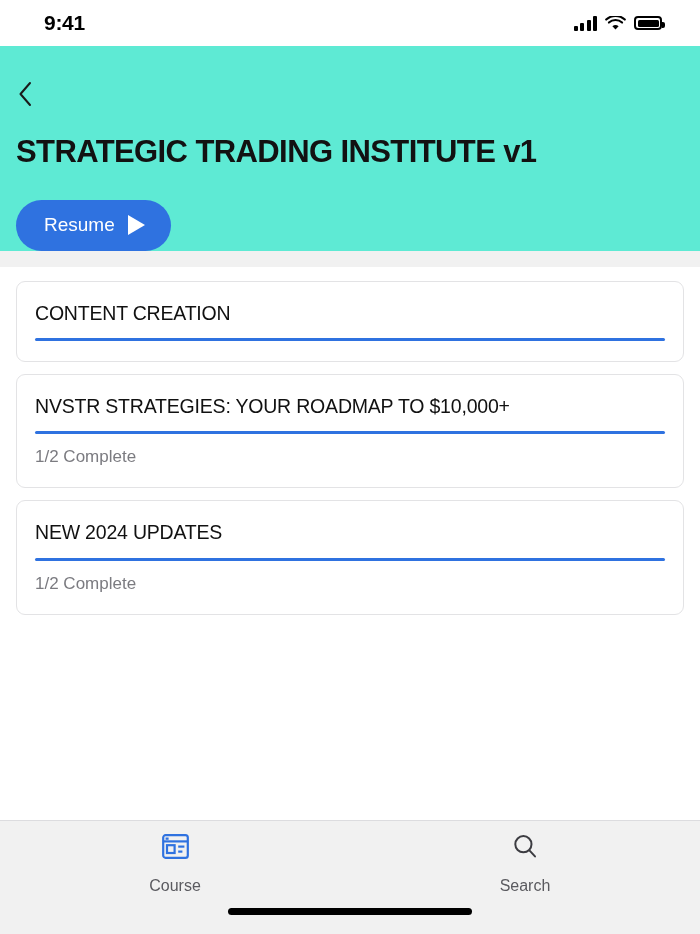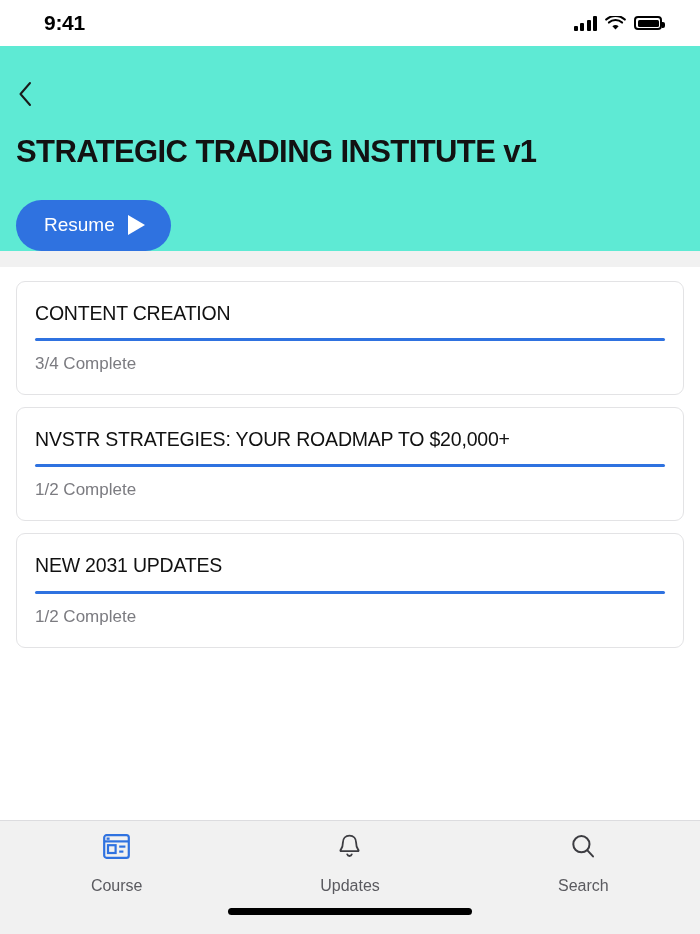--- a/index.html
+++ b/index.html
@@ -132,34 +132,33 @@
     <div class="header-spacer"></div>
   </div>
 
   <div class="cards">
 
     <div class="card">
       <div class="card-title">CONTENT CREATION</div>
       <div class="progress-track">
         <div class="progress-fill" style="width:100%"></div>
       </div>
-      <div class="card-sub">3/4 Complete</div>
     </div>
 
 
     <div class="card">
-      <div class="card-title">NVSTR STRATEGIES: YOUR ROADMAP TO $20,000+</div>
+      <div class="card-title">NVSTR STRATEGIES: YOUR ROADMAP TO $10,000+</div>
       <div class="progress-track">
         <div class="progress-fill" style="width:100%"></div>
       </div>
       <div class="card-sub">1/2 Complete</div>
     </div>
 
     <div class="card">
-      <div class="card-title">NEW 2031 UPDATES</div>
+      <div class="card-title">NEW 2024 UPDATES</div>
       <div class="progress-track">
         <div class="progress-fill" style="width:100%"></div>
       </div>
       <div class="card-sub">1/2 Complete</div>
     </div>
 
   </div>
 
   <div class="tabbar">
 
@@ -170,29 +169,20 @@
           <line x1="1.2" y1="7.4" x2="25.8" y2="7.4" stroke="#2f72e0" stroke-width="2.2"></line>
           <rect x="3.6" y="3.5" width="3" height="2.3" fill="#2f72e0"></rect>
           <rect x="5" y="11.2" width="7.6" height="7.8" stroke="#2f72e0" stroke-width="2.2" fill="none"></rect>
           <line x1="16.2" y1="12.6" x2="22.4" y2="12.6" stroke="#2f72e0" stroke-width="2.2"></line>
           <line x1="16.2" y1="17.6" x2="20.4" y2="17.6" stroke="#2f72e0" stroke-width="2.2"></line>
         </svg>
       </span>
       <span class="tab-label">Course</span>
     </button>
 
-    <button class="tab">
-      <span class="ic">
-        <svg width="25" height="27" viewBox="0 0 25 27">
-          <path d="M12.5 2.6c-4 0-6.6 3-6.6 6.9 0 5-1.6 6.4-2.4 7.6-.3.5 0 1.1.6 1.1h16.8c.6 0 .9-.6.6-1.1-.8-1.2-2.4-2.6-2.4-7.6 0-3.9-2.6-6.9-6.6-6.9z" stroke="#3c3c41" stroke-width="1.8" fill="none" stroke-linejoin="round"></path>
-          <path d="M10.2 21.3a2.4 2.4 0 0 0 4.6 0" stroke="#3c3c41" stroke-width="1.8" fill="none" stroke-linecap="round"></path>
-        </svg>
-      </span>
-      <span class="tab-label">Updates</span>
-    </button>
 
 
     <button class="tab">
       <span class="ic">
         <svg width="26" height="26" viewBox="0 0 26 26">
           <circle cx="11.4" cy="11.2" r="8.1" stroke="#3c3c41" stroke-width="2" fill="none"></circle>
           <line x1="17.4" y1="17.4" x2="23" y2="23.4" stroke="#3c3c41" stroke-width="2" stroke-linecap="round"></line>
         </svg>
       </span>
       <span class="tab-label">Search</span>

